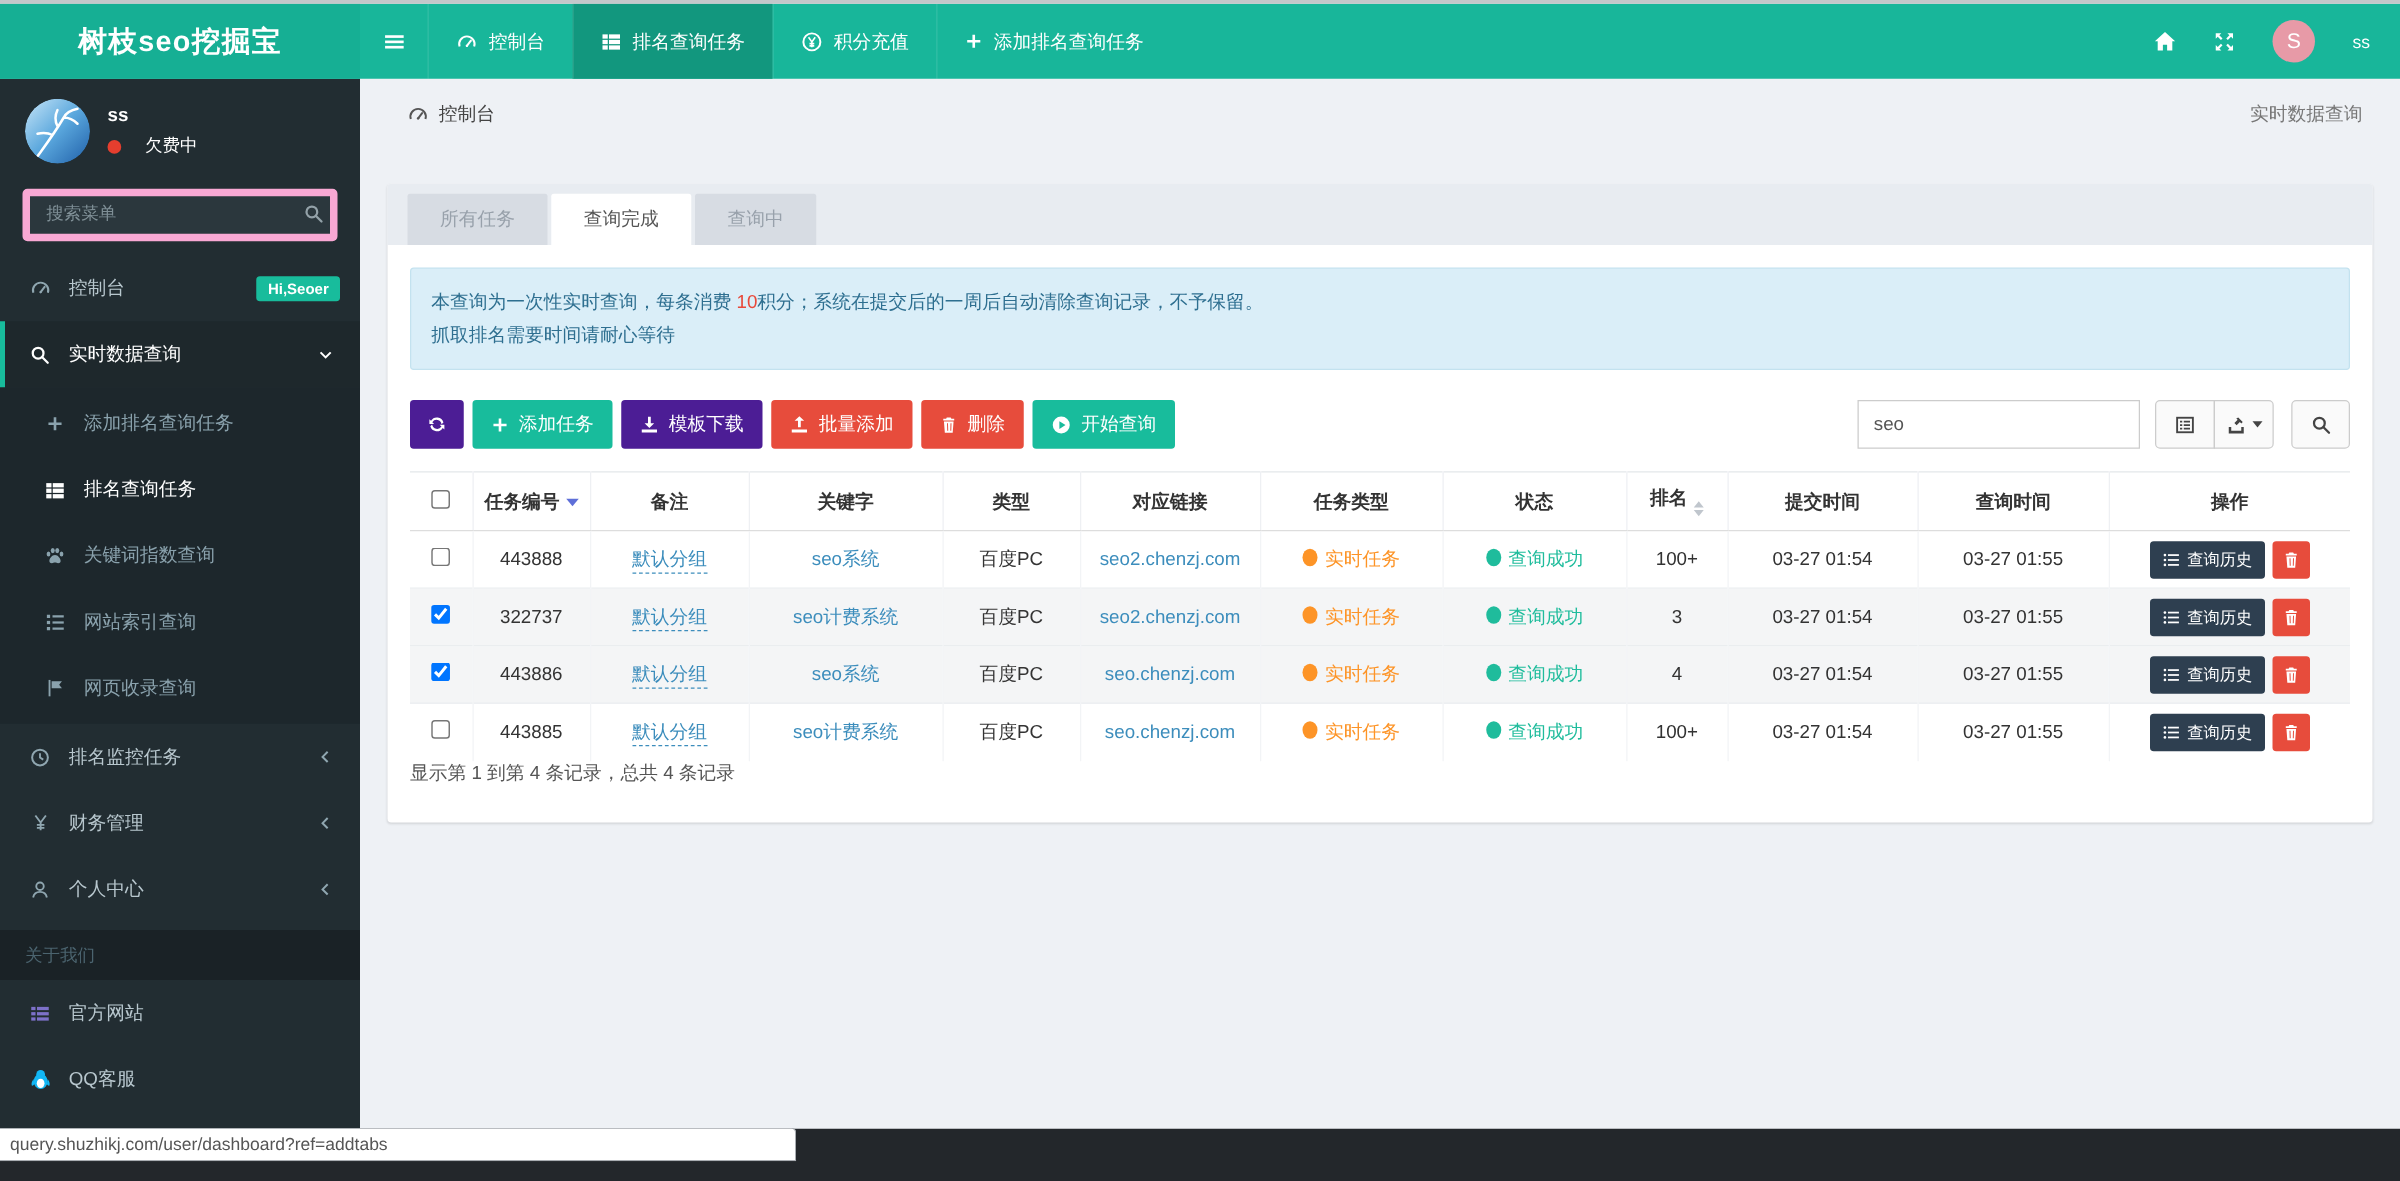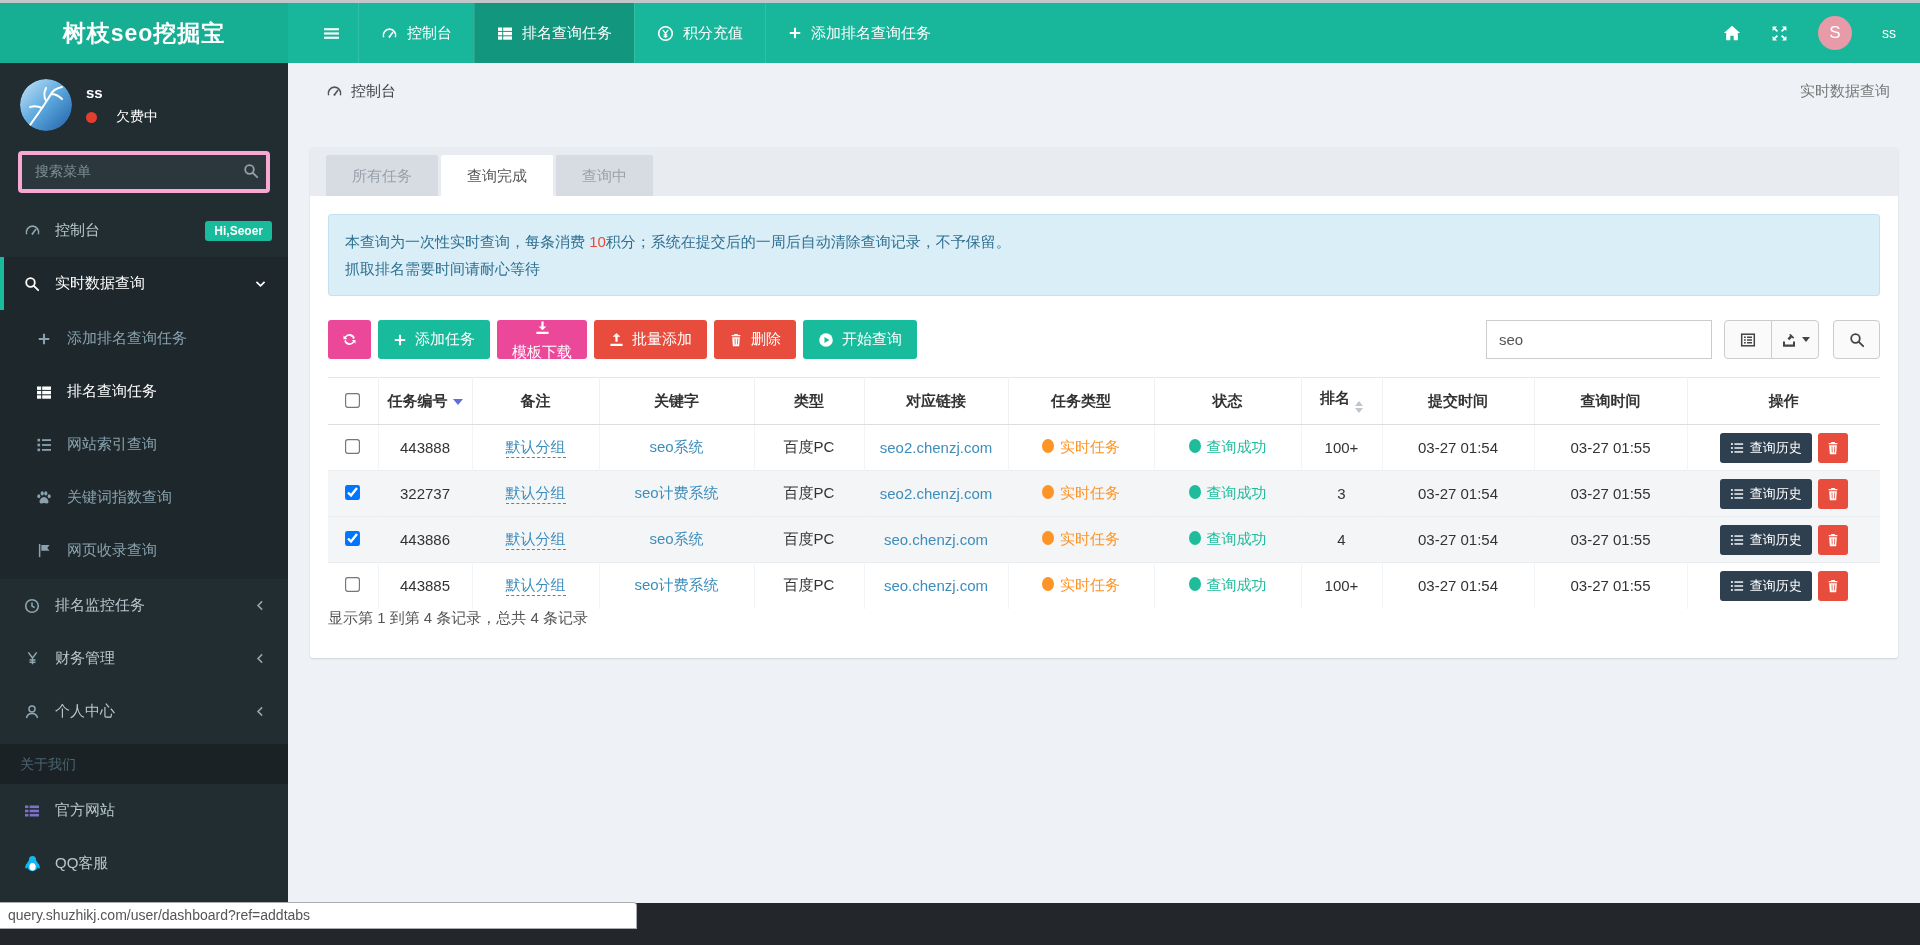--- a/index.html
+++ b/index.html
@@ -4,42 +4,42 @@
 <style>
   * { margin:0; padding:0; box-sizing:border-box; }
   html,body { width:1920px; height:945px; }
   body { font-family:"Liberation Sans","DejaVu Sans",sans-serif; background:#ecf0f5; overflow:hidden; }
   .screen { position:relative; width:1920px; height:945px; overflow:hidden; background:#ecf0f5; }
 
   
   .top-edge { position:absolute; top:0; left:0; right:0; height:3px; background:#c4c7ca; z-index:60; }
 
   
-  .topbar { position:absolute; top:3px; left:0; right:0; height:60px; background:#18b69a; display:flex; color:#fff; z-index:50;gap:16px; }
+  .topbar { position:absolute; top:3px; left:0; right:0; height:60px; background:#18b69a; display:flex; color:#fff; z-index:50; }
   .logo { width:288px; display:flex; align-items:center; justify-content:center; font-size:23px; font-weight:bold; letter-spacing:1px; background:#16af94; cursor:pointer; }
   .nav-main { flex:1; display:flex; align-items:stretch; }
   .nav-burger { width:54px; display:flex; align-items:center; justify-content:center; cursor:pointer; }
   .nav-item { display:flex; align-items:center; gap:9px; padding:0 22px; font-size:15px; cursor:pointer; border-left:1px solid rgba(255,255,255,.12); }
   .nav-item:last-of-type { border-right:1px solid rgba(255,255,255,.12); }
   .nav-item.active { background:#12977e; }
   .nav-right { margin-left:auto; display:flex; align-items:center; gap:30px; padding-right:24px; }
   .nav-ricon { display:flex; align-items:center; cursor:pointer; }
   .nav-avatar { width:34px; height:34px; border-radius:50%; background:#e79aa7; color:#fff; font-size:17px; display:flex; align-items:center; justify-content:center; cursor:pointer; }
   .nav-username { font-size:14px; cursor:pointer; }
   .icon { display:inline-flex; align-items:center; justify-content:center; line-height:0; }
 
   
   .sidebar { position:absolute; top:63px; left:0; width:288px; bottom:0; background:#222d32; color:#b8c7ce; z-index:20; }
   .user-panel { display:flex; align-items:center; gap:14px; padding:16px 20px 10px; }
   .side-avatar { width:52px; height:52px; border-radius:50%; overflow:hidden; flex:0 0 auto; }
   .user-name { color:#fff; font-weight:bold; font-size:15px; margin-bottom:7px; }
   .user-status { display:flex; align-items:center; gap:19px; color:#fff; font-size:14px; }
   .status-dot { width:11px; height:11px; border-radius:50%; background:#e53e2e; display:inline-block; }
   .side-search { position:relative; margin:10px 18px 0; height:42px; }
-  .side-search input { width:100%; height:100%; background:#2b373d; border:4px solid #f9a8d4; border-radius:4px; color:#ccc; font-size:14px; padding:0 38px 0 13px; outline:none; font-family:Liberation Serif, serif; }
+  .side-search input { width:100%; height:100%; background:#2b373d; border:6px solid #f9a8d4; border-radius:4px; color:#ccc; font-size:14px; padding:0 38px 0 13px; outline:none; font-family:Liberation Serif, serif; }
   .side-search input::placeholder { color:#7f8f96; }
   .side-search .mag { position:absolute; right:11px; top:12px; color:#93a1a8; }
   .side-menu { margin-top:11px; }
   .side-item { height:53px; display:flex; align-items:center; gap:11px; padding:0 16px; font-size:15px; cursor:pointer; border-left:4px solid transparent; color:#b8c7ce; }
   .side-item .icon { width:24px; color:#8fa6b0; }
   .side-item.open { background:#1e282c; border-left-color:#18bc9c; color:#fff; }
   .side-item.open .icon { color:#fff; }
   .badge-hi { margin-left:auto; background:#18bc9c; color:#fff; font-size:12px; font-weight:bold; padding:3px 9px; border-radius:3px; }
   .chev { margin-left:auto; color:#9fb1ba; }
   .submenu { background:#1d272c; padding:2px 0; }
@@ -61,21 +61,21 @@
   .tabbar { background:#e8ecf1; height:49px; padding:8px 16px 0; display:flex; gap:3px; border-radius:3px 3px 0 0; }
   .tab { padding:0 26px; line-height:41px; font-size:15px; background:#d7dce3; color:#98a1ab; border-radius:2px 2px 0 0; cursor:pointer; }
   .tab.active { background:#fff; color:#555; }
   .panel-body { padding:18px 18px 30px; }
 
   .alert { background:#daeef8; border:1px solid #c3e2ef; border-radius:3px; color:#2e6f90; padding:13px 16px; font-size:15px; line-height:1.8; }
   .alert .hl { color:#e8493a; }
 
   .toolbar { margin-top:24px; display:flex; align-items:center; }
   .btn { height:39px; border:none; border-radius:3px; color:#fff; font-size:15px; display:inline-flex; align-items:center; gap:8px; padding:0 15px; margin-right:7px; cursor:pointer; font-family:inherit; }
-  .btn-dark { background:#ec4899;flex-direction:column; }
+  .btn-dark { background:#4c1d95; }
   .btn-green { background:#18bc9c; }
   .btn-red { background:#e74c3c; }
   .btn-sq { width:43px; padding:0; justify-content:center; }
   .tb-right { margin-left:auto; display:flex; align-items:center; }
   .tb-search { width:226px; height:39px; border:1px solid #ccc; border-radius:0; font-size:15px; color:#555; padding:0 12px; outline:none; font-family:inherit; }
   .btn-group { display:flex; margin-left:12px; }
   .btn-light { height:39px; background:#fafafa; border:1px solid #ccc; color:#444; display:inline-flex; align-items:center; justify-content:center; cursor:pointer; }
   .btn-group .btn-light { width:48px; }
   .btn-group .btn-light:first-child { border-radius:4px 0 0 4px; }
   .btn-group .btn-light:last-child { border-radius:0 4px 4px 0; margin-left:-1px; gap:5px; }
@@ -263,41 +263,41 @@
                 <rect x="6.2" y="6.9" width="8.8" height="3.4"></rect>
                 <rect x="1" y="11.3" width="4.2" height="3.4"></rect>
                 <rect x="6.2" y="11.3" width="8.8" height="3.4"></rect>
               </svg>
             </span>
           <span>排名查询任务</span>
         </div>
         <div class="sub-item">
           <span class="icon">
               <svg viewBox="0 0 16 16" width="16" height="16" fill="currentColor">
+                <ellipse cx="2.8" cy="6.2" rx="1.5" ry="2"></ellipse>
+                <ellipse cx="6.2" cy="3.4" rx="1.6" ry="2.1"></ellipse>
+                <ellipse cx="9.8" cy="3.4" rx="1.6" ry="2.1"></ellipse>
+                <ellipse cx="13.2" cy="6.2" rx="1.5" ry="2"></ellipse>
+                <path d="M8 7c2.5 0 4.5 3 4.5 4.7 0 1.2-.9 1.8-2 1.8-.9 0-1.6-.5-2.5-.5s-1.6.5-2.5.5c-1.1 0-2-.6-2-1.8C3.5 10 5.5 7 8 7z"></path>
+              </svg>
+            </span>
+          <span>关键词指数查询</span>
+        </div>
+        <div class="sub-item">
+          <span class="icon">
+              <svg viewBox="0 0 16 16" width="16" height="16" fill="currentColor">
                 <rect x="6" y="2.2" width="9" height="1.8"></rect>
                 <rect x="6" y="7.1" width="9" height="1.8"></rect>
                 <rect x="6" y="12" width="9" height="1.8"></rect>
                 <rect x="1.5" y="1.8" width="2.6" height="2.6"></rect>
                 <rect x="1.5" y="6.7" width="2.6" height="2.6"></rect>
                 <rect x="1.5" y="11.6" width="2.6" height="2.6"></rect>
               </svg>
             </span>
           <span>网站索引查询</span>
-        </div>
-        <div class="sub-item">
-          <span class="icon">
-              <svg viewBox="0 0 16 16" width="16" height="16" fill="currentColor">
-                <ellipse cx="2.8" cy="6.2" rx="1.5" ry="2"></ellipse>
-                <ellipse cx="6.2" cy="3.4" rx="1.6" ry="2.1"></ellipse>
-                <ellipse cx="9.8" cy="3.4" rx="1.6" ry="2.1"></ellipse>
-                <ellipse cx="13.2" cy="6.2" rx="1.5" ry="2"></ellipse>
-                <path d="M8 7c2.5 0 4.5 3 4.5 4.7 0 1.2-.9 1.8-2 1.8-.9 0-1.6-.5-2.5-.5s-1.6.5-2.5.5c-1.1 0-2-.6-2-1.8C3.5 10 5.5 7 8 7z"></path>
-              </svg>
-            </span>
-          <span>关键词指数查询</span>
         </div>
         <div class="sub-item">
           <span class="icon">
               <svg viewBox="0 0 16 16" width="15" height="15" fill="currentColor">
                 <rect x="2" y="1" width="1.6" height="14"></rect>
                 <path d="M4.6 2.2h8.8L11 5.2l2.4 3H4.6z"></path>
               </svg>
             </span>
           <span>网页收录查询</span>
         </div>

